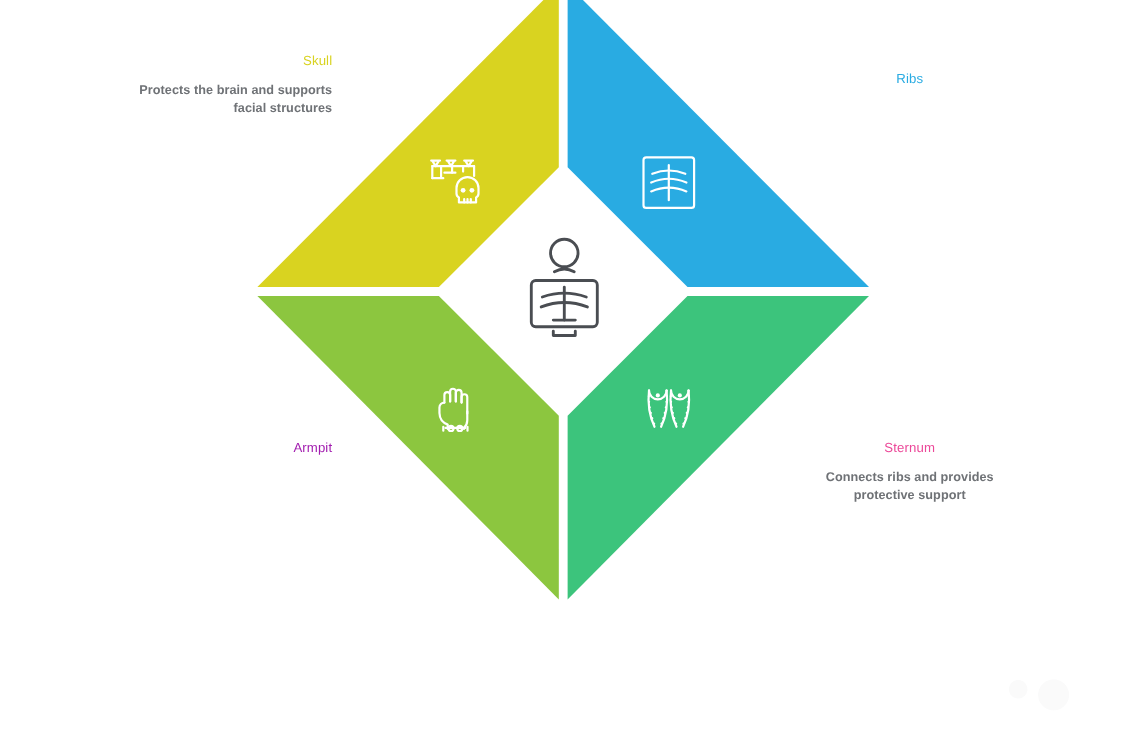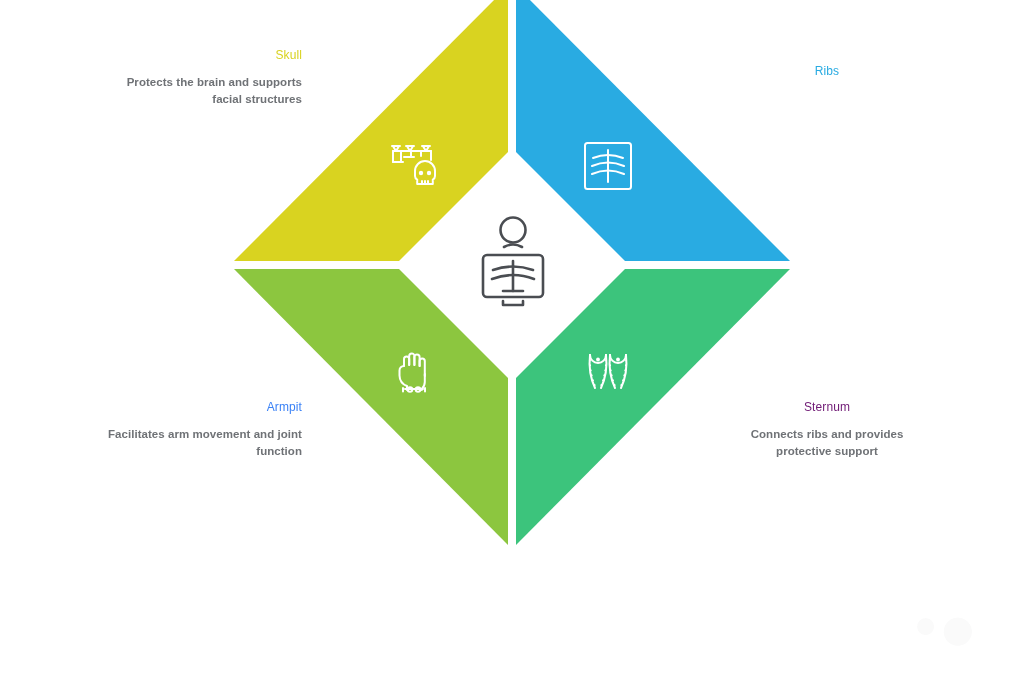--- a/index.html
+++ b/index.html
@@ -166,23 +166,22 @@
   <div class="label-block align-right" id="block-skull">
     <div class="ttl" style="color: rgb(217, 211, 32);">Skull</div>
     <div class="desc">Protects the brain and supports facial structures</div>
   </div>
 
   <div class="label-block align-left" id="block-ribs">
     <div class="ttl" style="color: rgb(41, 171, 226);">Ribs</div>
   </div>
 
   <div class="label-block align-right" id="block-armpit">
-    <div class="ttl" style="color: #3b82f6;">Armpit</div>
-    <div class="desc">Facilitates arm movement and joint function</div>
+    <div class="ttl" style="color: #a21caf;">Armpit</div>
   </div>
 
   <div class="label-block align-left" id="block-sternum">
-    <div class="ttl" style="color: #701a75;">Sternum</div>
+    <div class="ttl" style="color: #ec4899;">Sternum</div>
     <div class="desc">Connects ribs and provides protective support</div>
   </div>
 
   <div id="watermark"></div>
 </div>
 
 </body></html>

